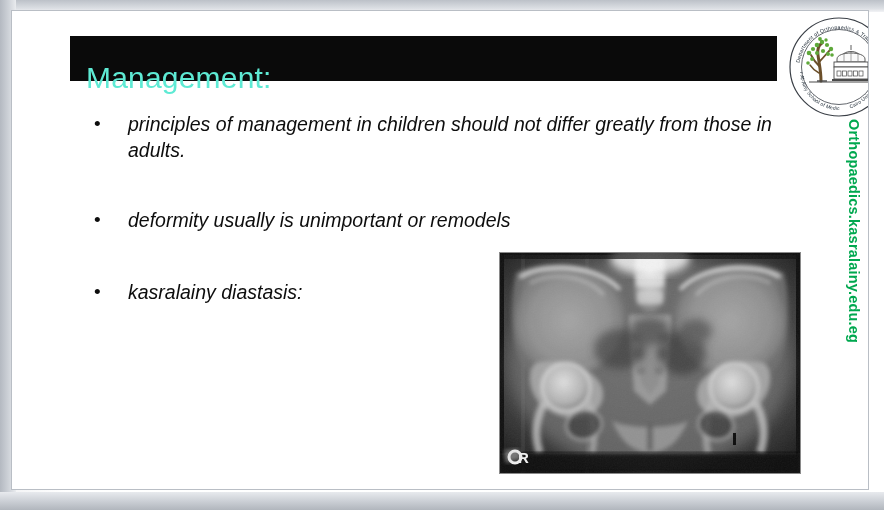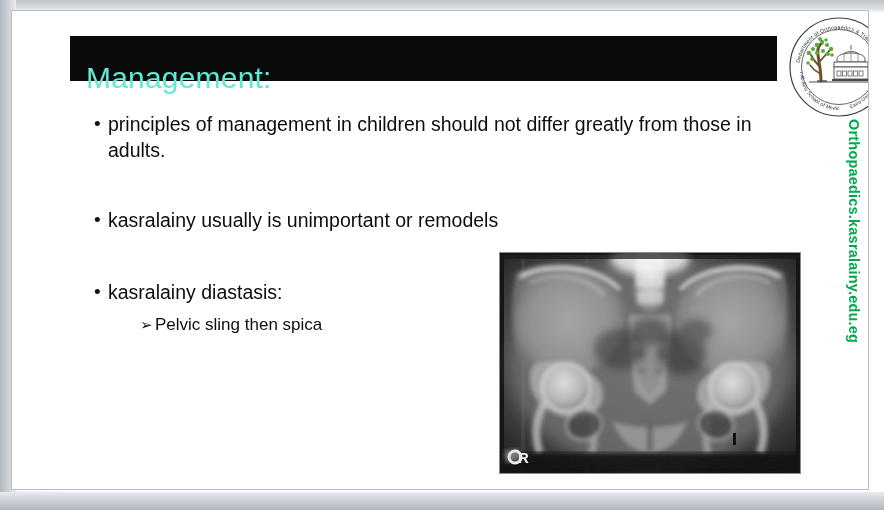--- a/index.html
+++ b/index.html
@@ -93,21 +93,22 @@
   }
   .bullet-row .dot {
     position: absolute;
     left: 0;
     top: 0;
     font-size: 19px;
     line-height: 26px;
   }
   .bullet-row .btext {
     display: block;
-    margin-left: 14px;
+    margin-left: 34px;
+    font-style: italic;
   }
   .sub-row {
     position: relative;
     color: #0d0d0d;
     font-size: 17px;
     line-height: 25px;
     margin-left: 46px;
     white-space: nowrap;
   }
   .sub-row .arrow {
@@ -179,35 +180,32 @@
 
       <div class="bullet-row">
         <span class="dot">•</span>
         <span class="btext">principles of management in children should not differ greatly from those in adults.</span>
       </div>
 
       <div class="gap-a"></div>
 
       <div class="bullet-row">
         <span class="dot">•</span>
-        <span class="btext">kasralainy usually is unimportant or remodels</span>
+        <span class="btext">deformity usually is unimportant or remodels</span>
       </div>
 
       <div class="gap-b"></div>
 
       <div class="bullet-row">
         <span class="dot">•</span>
         <span class="btext">kasralainy diastasis:</span>
       </div>
 
       <div class="gap-c"></div>
 
-      <div class="sub-row">
-        <span class="arrow">➢</span><span>Pelvic sling then spica</span>
-      </div>
 
 
     </div>
 
     <div id="xray">
       <svg width="300" height="220" viewBox="0 0 300 220" xmlns="http://www.w3.org/2000/svg">
         <defs>
           <radialGradient id="gBody" cx="50%" cy="45%" r="70%">
             <stop offset="0%" stop-color="#8e8e8e"></stop>
             <stop offset="55%" stop-color="#5c5c5c"></stop>

